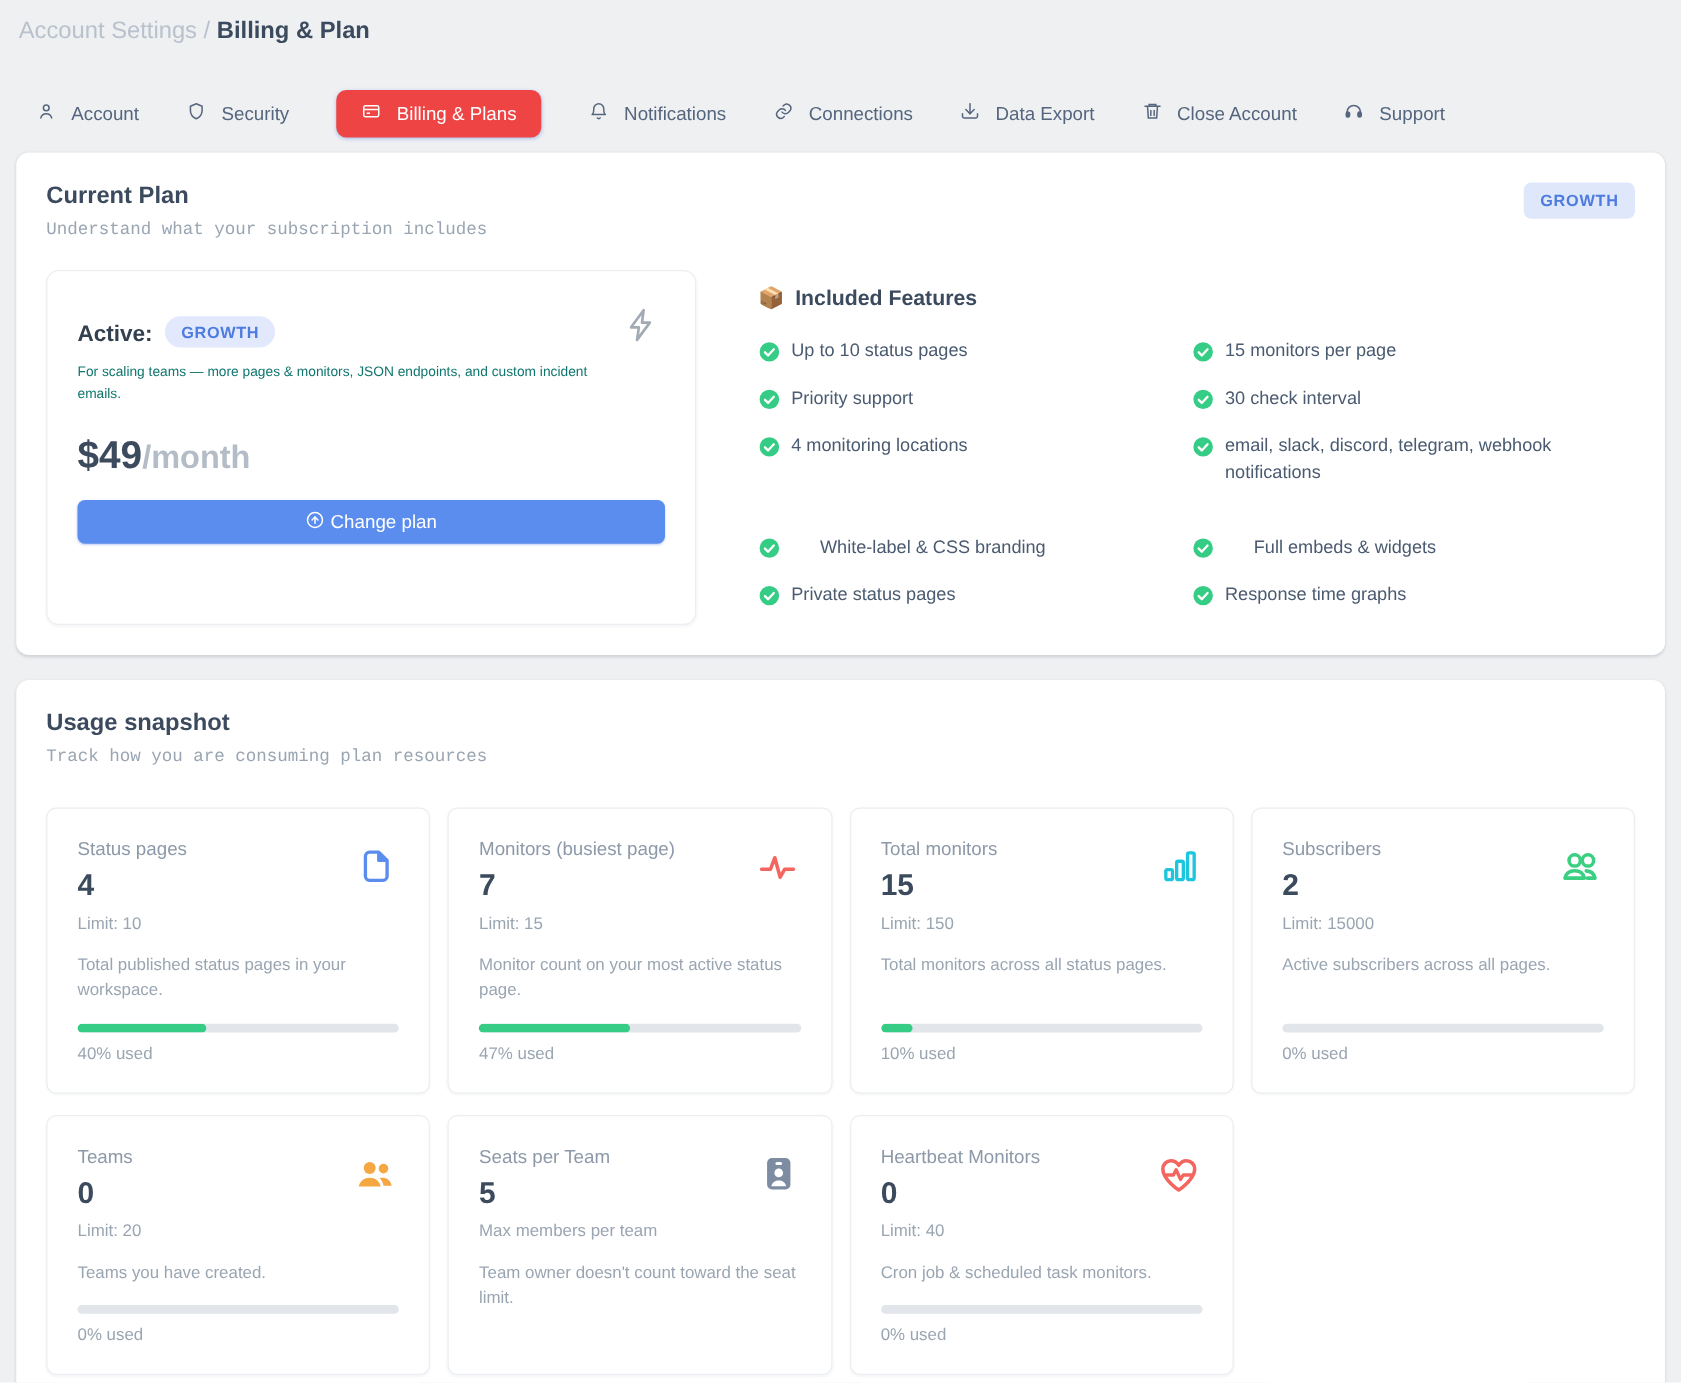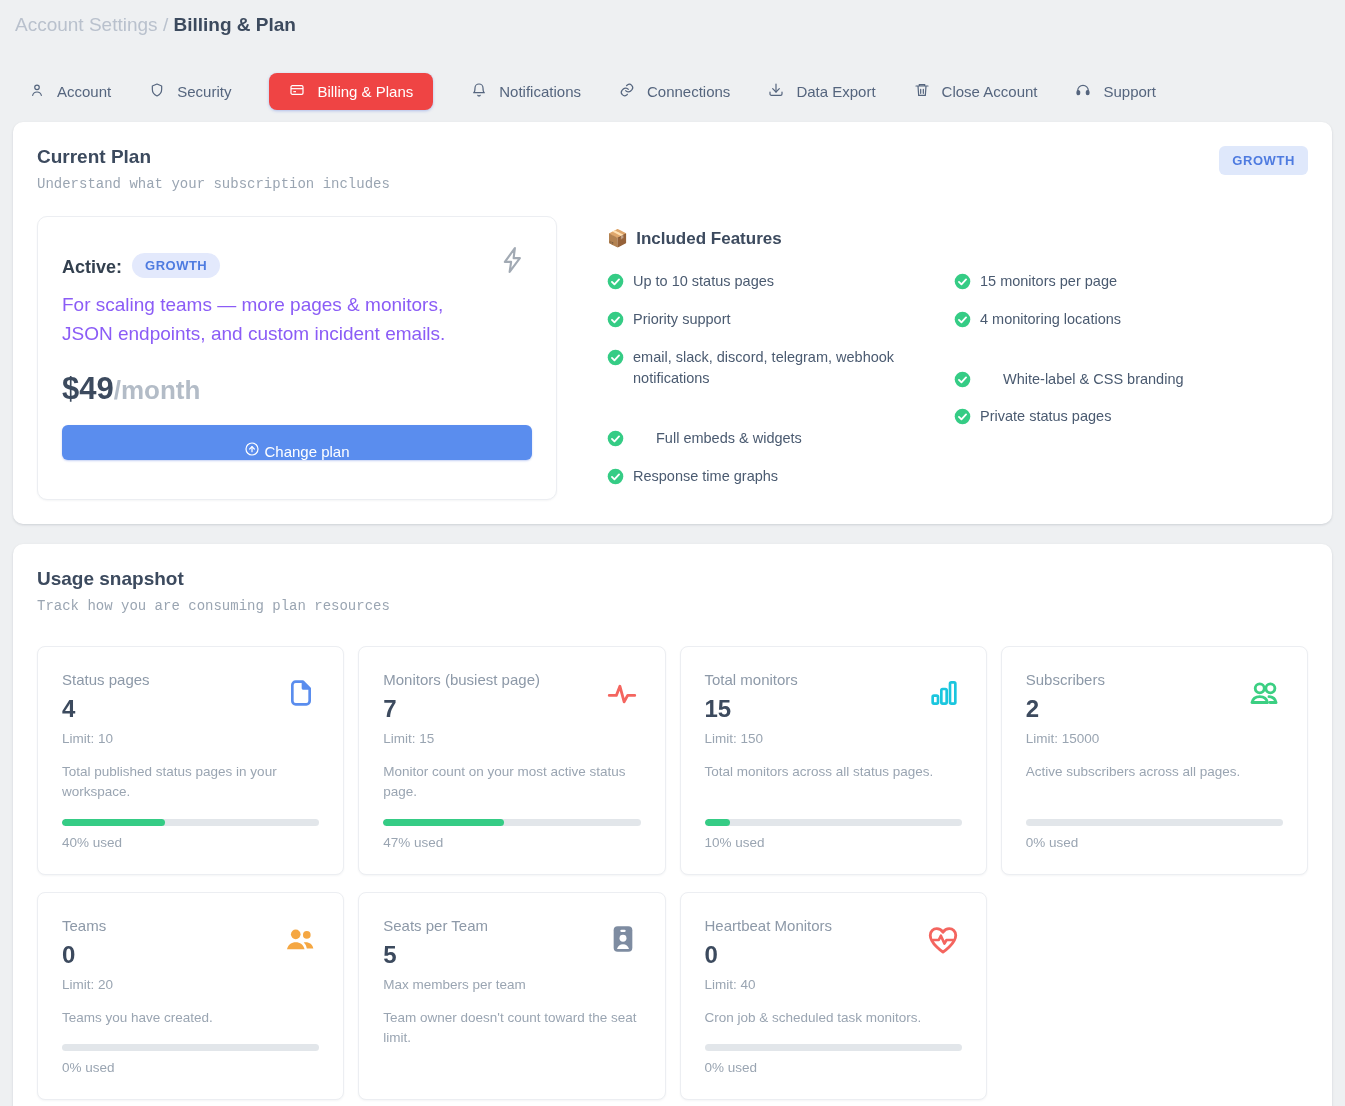--- a/index.html
+++ b/index.html
@@ -55,28 +55,28 @@
     box-shadow:0 1px 2px rgba(40,50,70,.05);
     padding:24px; position:relative; min-height:284px;
   }
   .plan-status-label { font-size:14px; color:#9aa5b2; }
   .plan-active-row { display:flex; align-items:flex-end; gap:10px; margin-top:12px; }
   .plan-active { font-size:18px; font-weight:700; color:#33404f; }
   .plan-badge {
     background:#e3e9fc; color:#4e7be0; font-size:13px; font-weight:700;
     letter-spacing:.5px; padding:5px 13px; border-radius:13px;
   }
-  .plan-desc { font-size:19px; color:#8b5cf6; line-height:1.55; margin-top:12px; max-width:420px; }
+  .plan-desc { font-size:11px; color:#0f766e; line-height:1.55; margin-top:12px; max-width:420px; }
   .plan-price { margin-top:22px; }
   .price-amount { font-size:31px; font-weight:700; color:#3c4a5e; }
   .price-period { font-size:26px; font-weight:700; color:#b3bcc7; }
   .change-btn {
     margin-top:18px; width:100%; height:35px; border:none; border-radius:6px;
     background:#5a8dee; color:#fff; font-size:15px; cursor:pointer;
-    display:flex; align-items:flex-end; justify-content:center; gap:4px;
+    display:flex; align-items:center; justify-content:center; gap:4px;
     font-family:"Liberation Sans", sans-serif;
     box-shadow:0 1px 2px rgba(60,100,220,.3);
   }
   .change-btn svg { width:16px; height:16px; }
   .bolt { position:absolute; top:28px; right:28px; }
 
   
   .features { flex:1; margin-left:50px; padding-top:12px; }
   .features-title { display:flex; align-items:center; gap:8px; font-size:17px; font-weight:700; color:#3c4a5e; }
   .features-grid {
@@ -236,20 +236,27 @@
                 <circle cx="12" cy="12" r="11" fill="#35cc85"></circle>
                 <polyline points="7,12.5 10.5,16 17,9" fill="none" stroke="#fff" stroke-width="2.6" stroke-linecap="round" stroke-linejoin="round"></polyline>
               </svg>
               <span>Priority support</span>
             </div>
           <div class="feature-item">
               <svg width="17" height="17" viewBox="0 0 24 24">
                 <circle cx="12" cy="12" r="11" fill="#35cc85"></circle>
                 <polyline points="7,12.5 10.5,16 17,9" fill="none" stroke="#fff" stroke-width="2.6" stroke-linecap="round" stroke-linejoin="round"></polyline>
               </svg>
+              <span>30 check interval</span>
+            </div>
+          <div class="feature-item">
+              <svg width="17" height="17" viewBox="0 0 24 24">
+                <circle cx="12" cy="12" r="11" fill="#35cc85"></circle>
+                <polyline points="7,12.5 10.5,16 17,9" fill="none" stroke="#fff" stroke-width="2.6" stroke-linecap="round" stroke-linejoin="round"></polyline>
+              </svg>
               <span>4 monitoring locations</span>
             </div>
           <div class="feature-item" style="max-width:320px;">
               <svg width="17" height="17" viewBox="0 0 24 24">
                 <circle cx="12" cy="12" r="11" fill="#35cc85"></circle>
                 <polyline points="7,12.5 10.5,16 17,9" fill="none" stroke="#fff" stroke-width="2.6" stroke-linecap="round" stroke-linejoin="round"></polyline>
               </svg>
               <span>email, slack, discord, telegram, webhook notifications</span>
             </div>
           <div class="feature-item gap-row">

